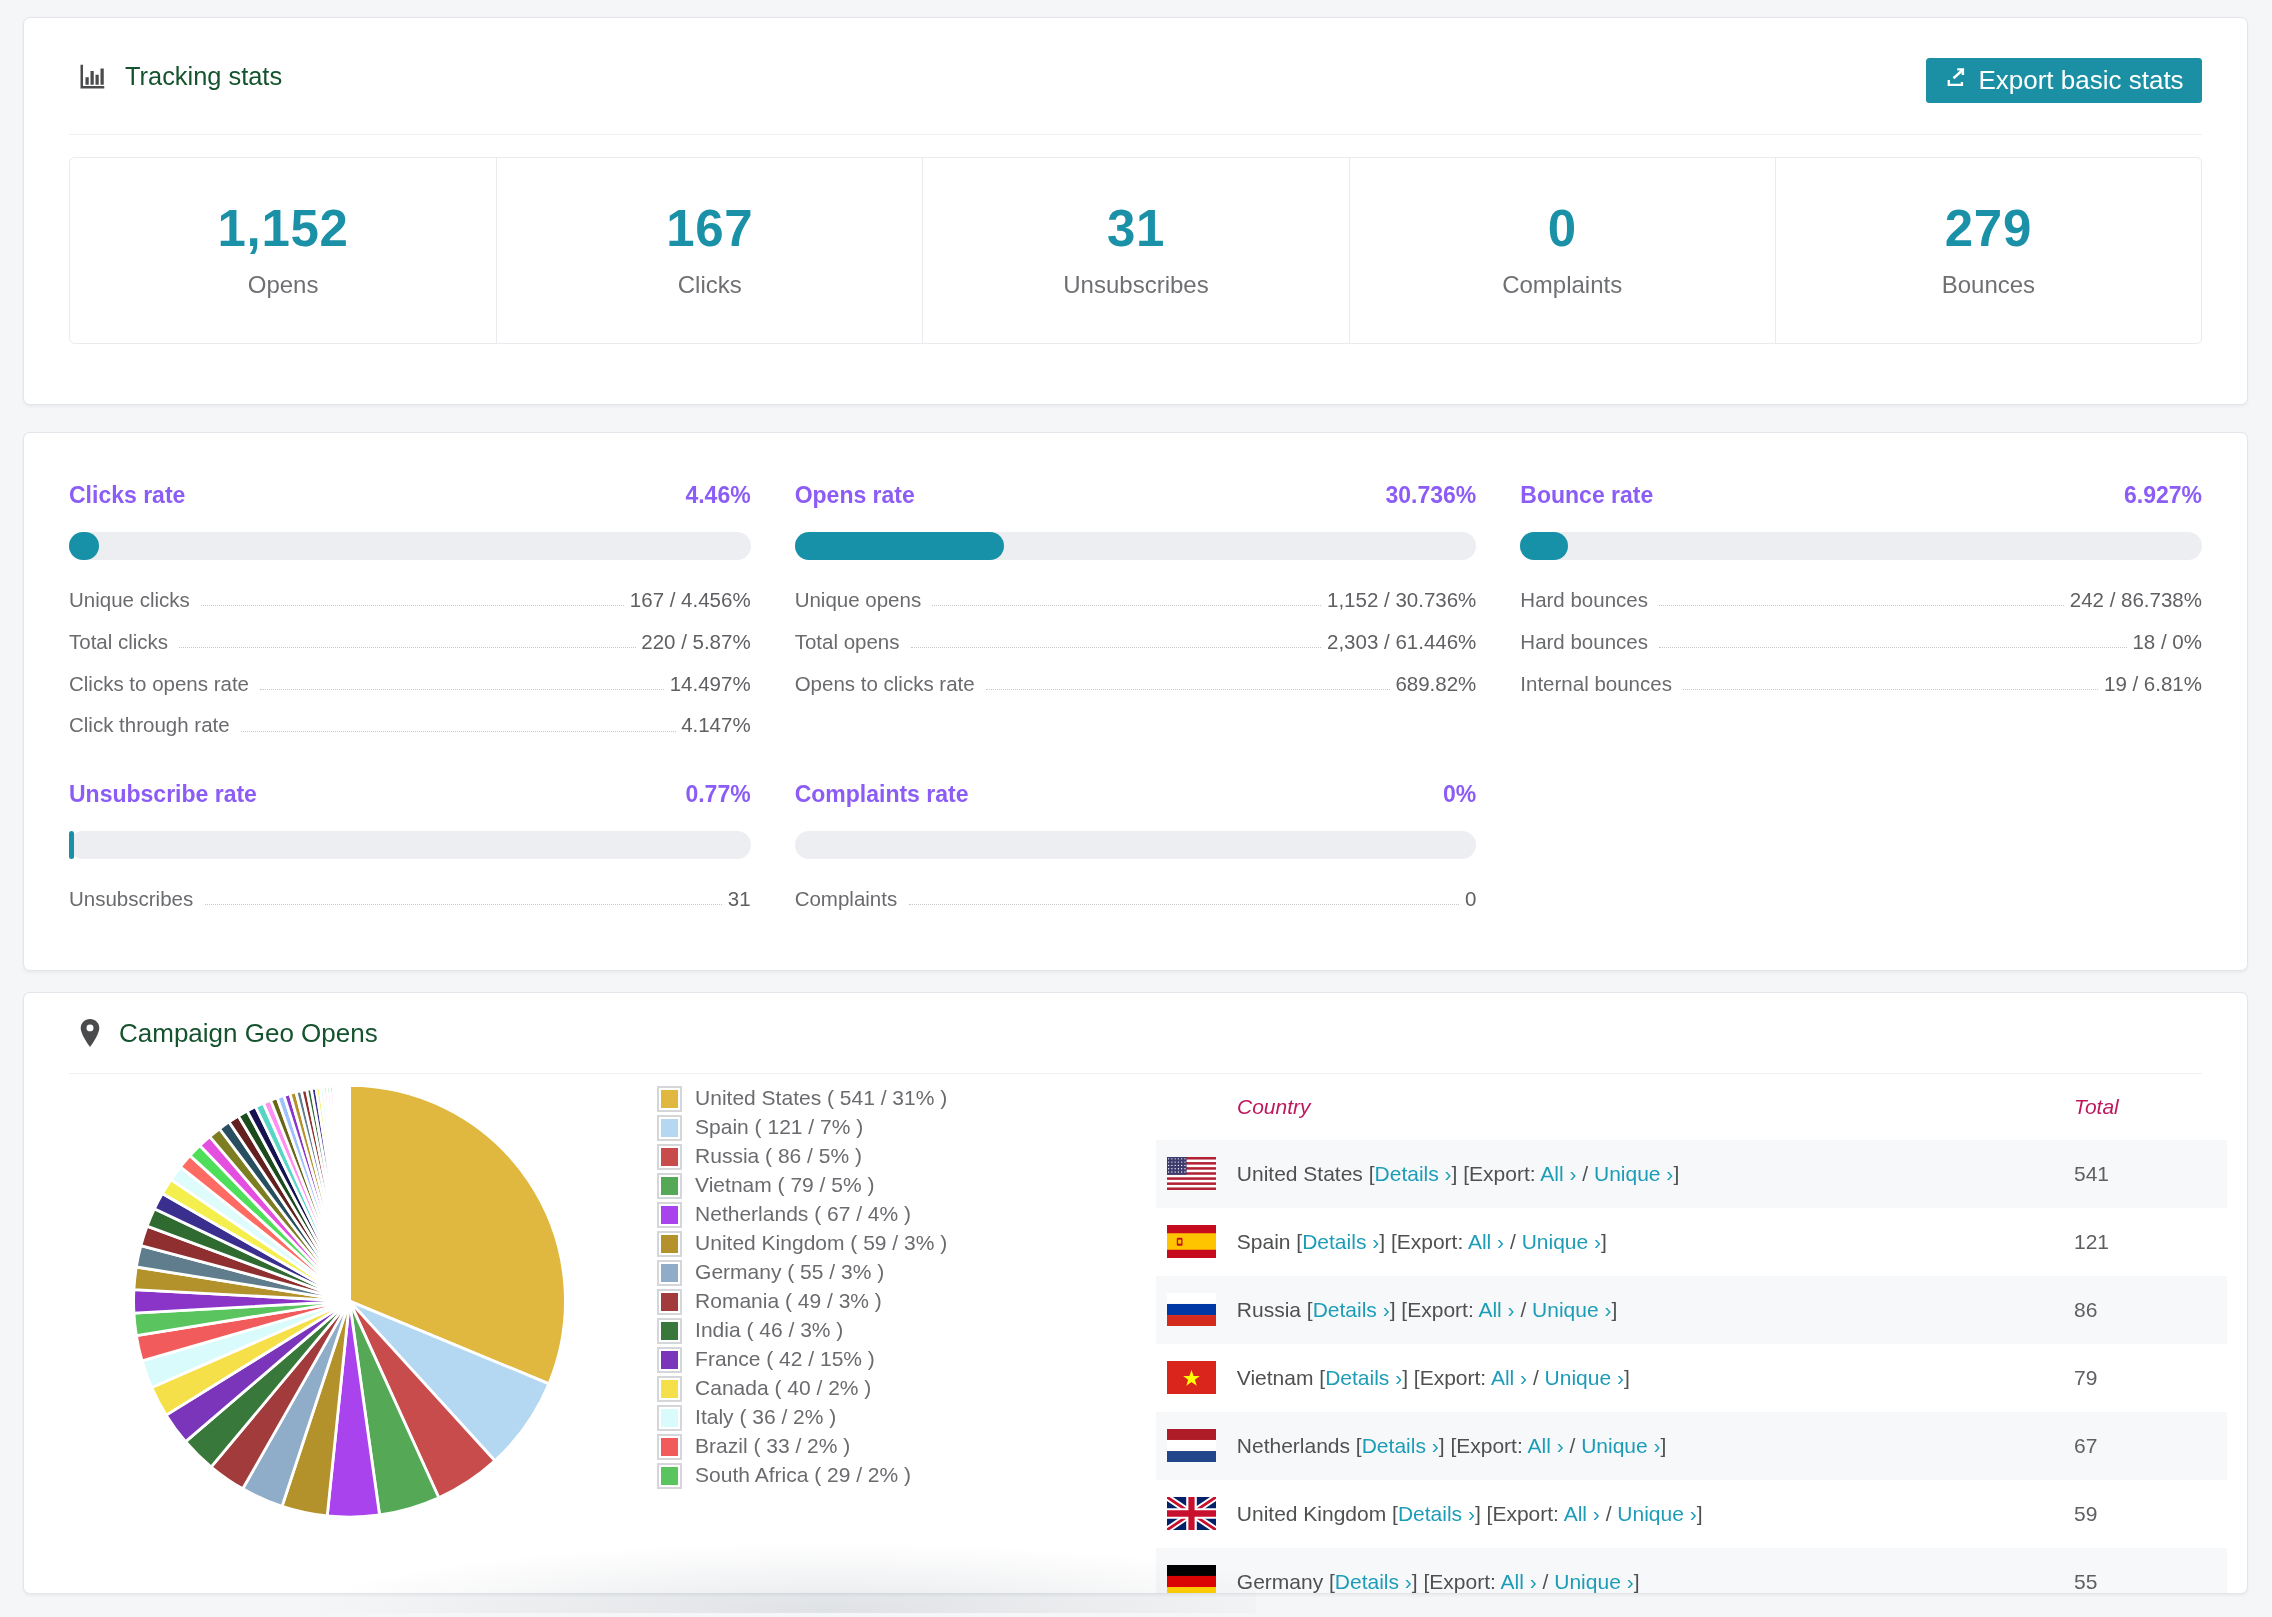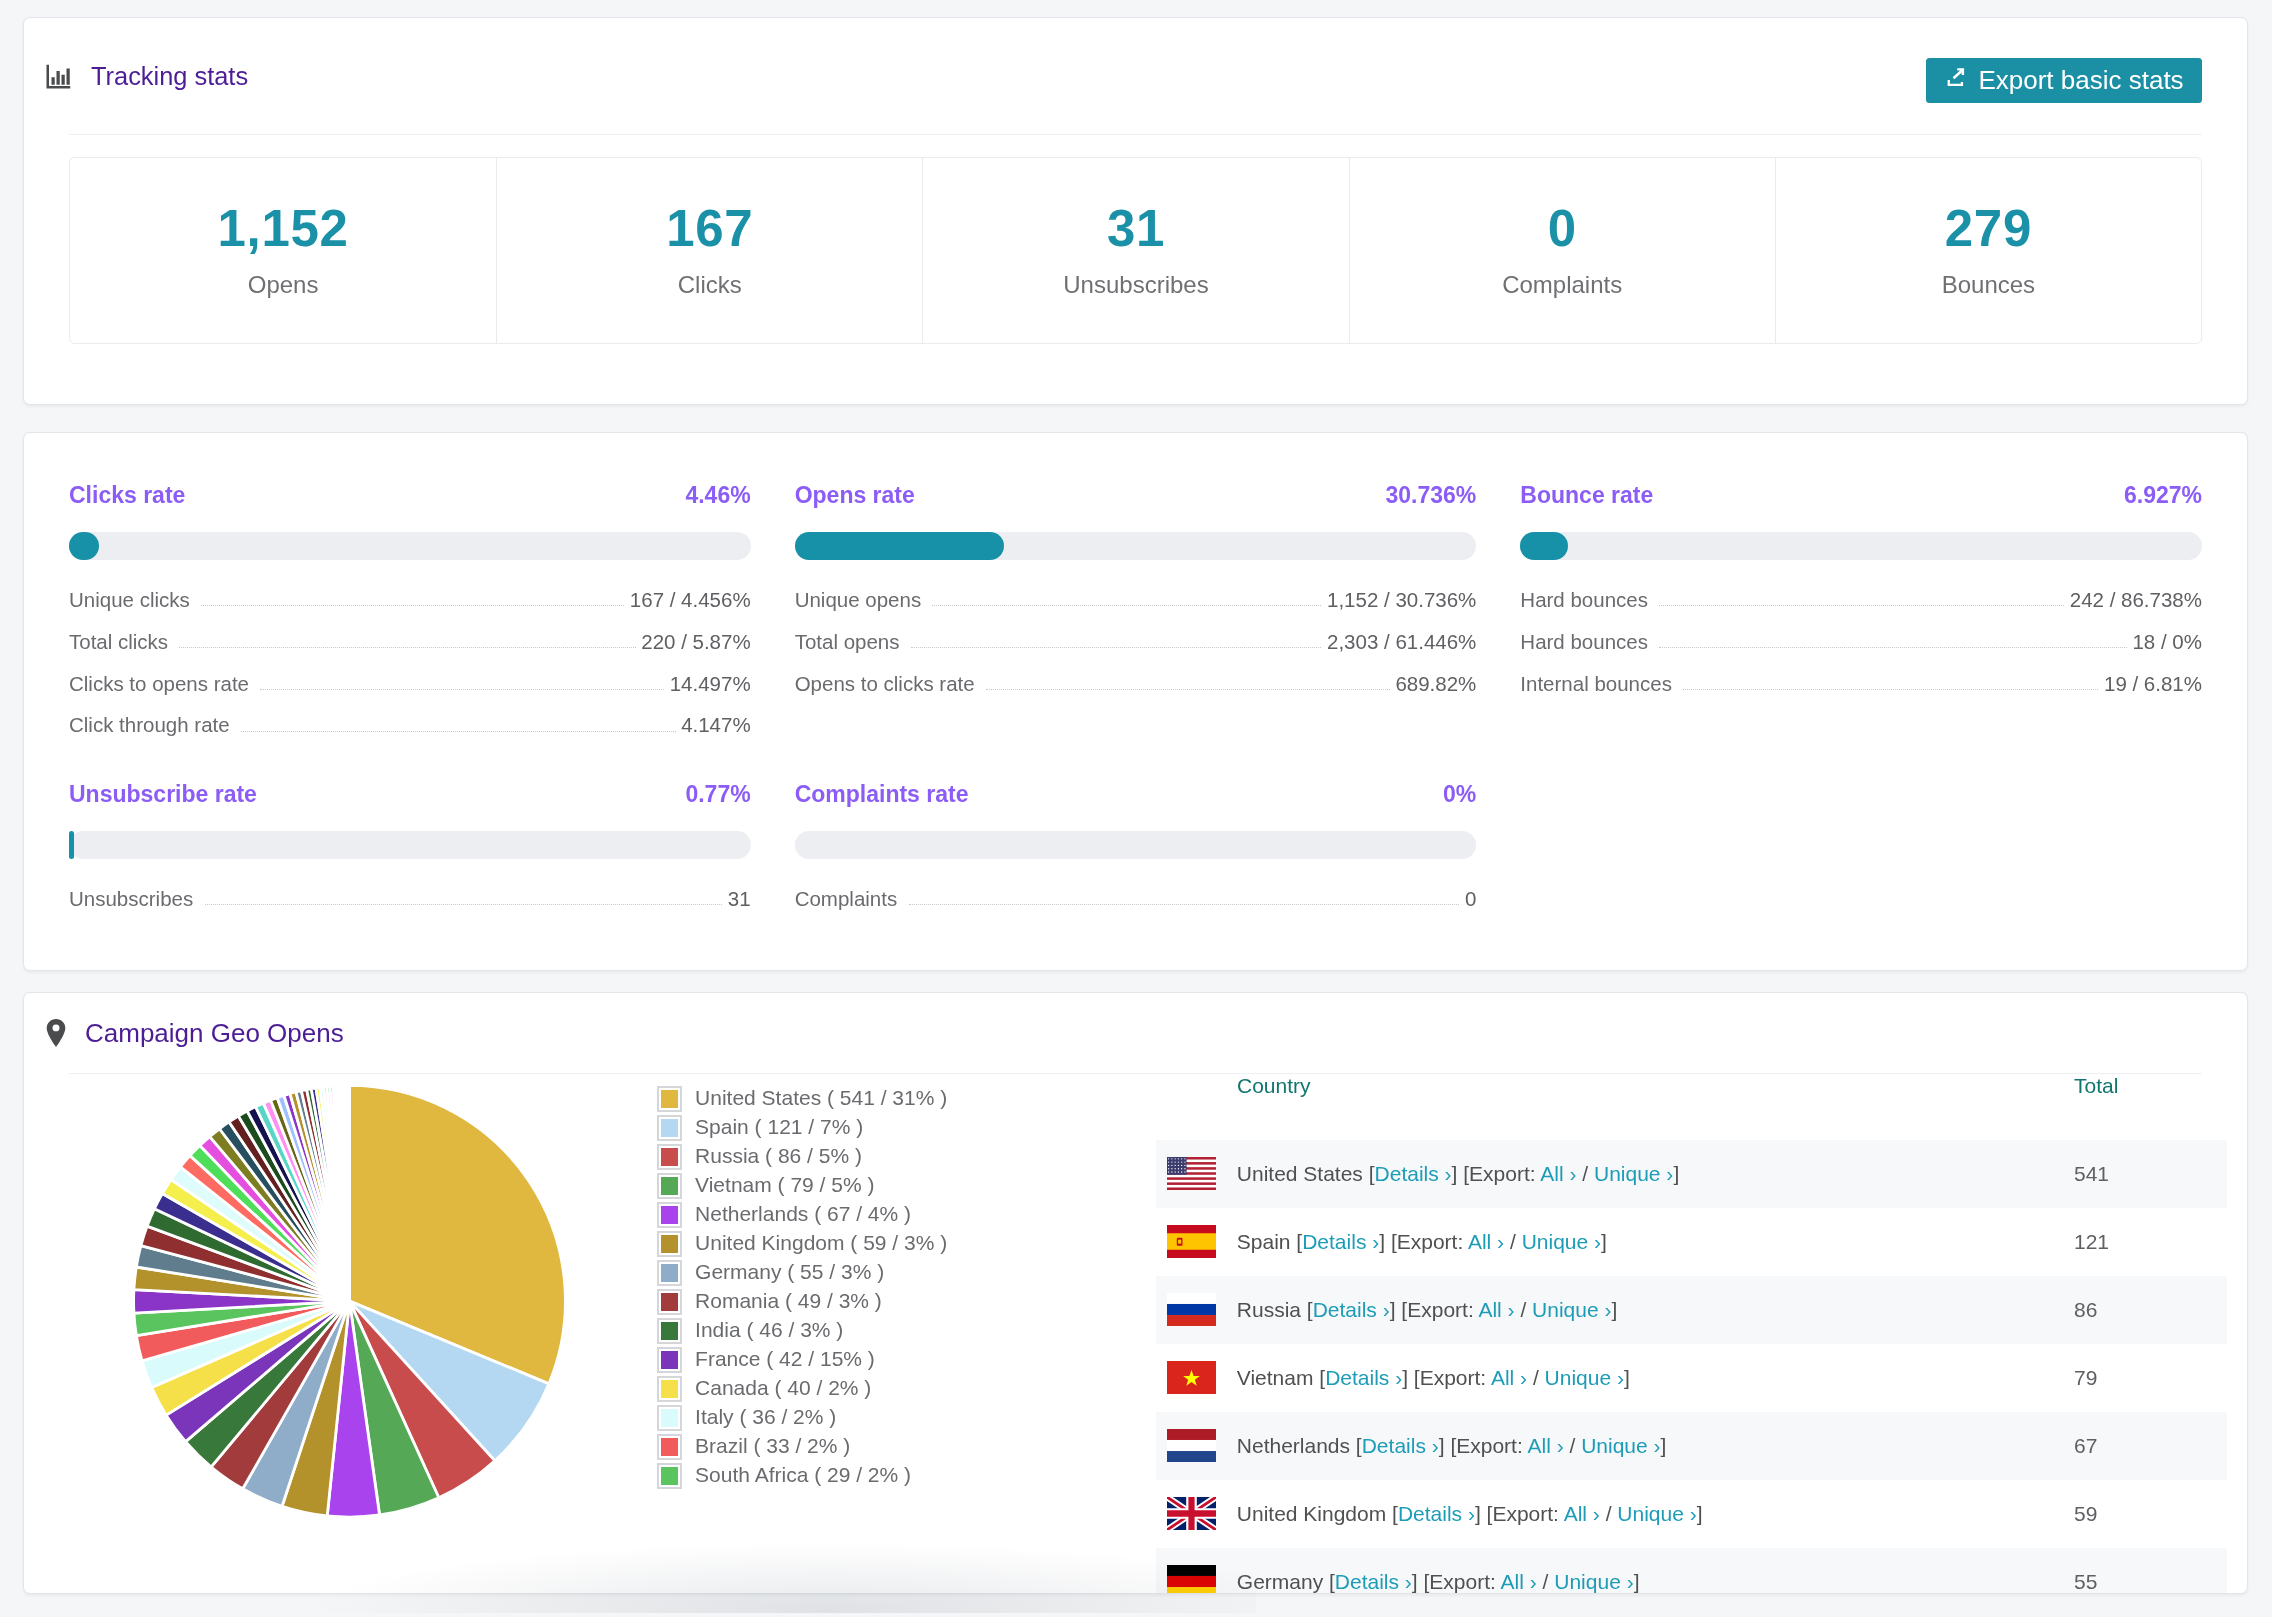--- a/index.html
+++ b/index.html
@@ -10,21 +10,21 @@
   }
   .card{
     position:absolute;left:23px;width:2225px;box-sizing:border-box;
     background:#fff;border:0.7px solid #e2e5e9;border-radius:7px;
     box-shadow:0 1.4px 2.8px rgba(50,60,80,.06);
   }
   #card-tracking{top:17px;height:388px;}
   #card-rates{top:432px;height:539px;}
   #card-geo{top:992px;height:602px;overflow:hidden;}
 
-  .card-header{display:flex;align-items:center;gap:17px;padding:0 20px;color:#4c1d95;}
+  .card-header{display:flex;align-items:center;gap:17px;padding:0 54px;color:#14532d;}
   #card-tracking .card-header{height:116px;font-size:25.4px;}
   #card-geo .card-header{height:80px;font-size:26px;}
   .hdr-divider{height:0.7px;background:#eef0f2;margin:0 45px;}
 
   .hdr-icon svg{display:block;}
 
   
   .export-btn{
     position:absolute;top:40px;right:45px;height:45px;box-sizing:border-box;
     display:flex;align-items:center;gap:11.3px;padding:0 18.4px;
@@ -57,21 +57,21 @@
   .d-row .val{color:#5f6063;white-space:nowrap;}
 
   
   .geo-content{position:relative;height:520px;}
   #pie{position:absolute;left:106px;top:7px;}
   .legend{position:absolute;left:633px;top:12.7px;}
   .legend-item{display:flex;align-items:flex-start;gap:12.7px;height:29px;font-size:21px;color:#6a6b6e;}
   .swatch{width:25.4px;height:25.4px;box-sizing:border-box;border:2.1px solid #d4d6d9;padding:2.1px;background-clip:content-box;flex:none;}
 
   .geo-table{position:absolute;left:1132px;top:0;width:1071px;font-size:21px;}
-  .t-head{display:flex;align-items:flex-start;height:66px;color:#0f766e;}
+  .t-head{display:flex;align-items:center;height:66px;color:#be185d;font-style:italic;}
   .t-head .th-country{margin-left:81px;flex:1;}
   .t-head .th-total{width:153px;}
   .t-row{display:flex;align-items:center;height:68px;}
   .t-row.striped{background:#f7f8f9;}
   .t-flag{width:49px;height:33px;margin-left:11.3px;flex:none;}
   .t-flag svg{width:100%;height:100%;display:block;}
   .t-country{margin-left:20.5px;flex:1;color:#4f5052;white-space:nowrap;}
   .t-total{width:153px;color:#5f6063;}
   .lnk{color:#1d9cb8;text-decoration:none;cursor:pointer;}
 

